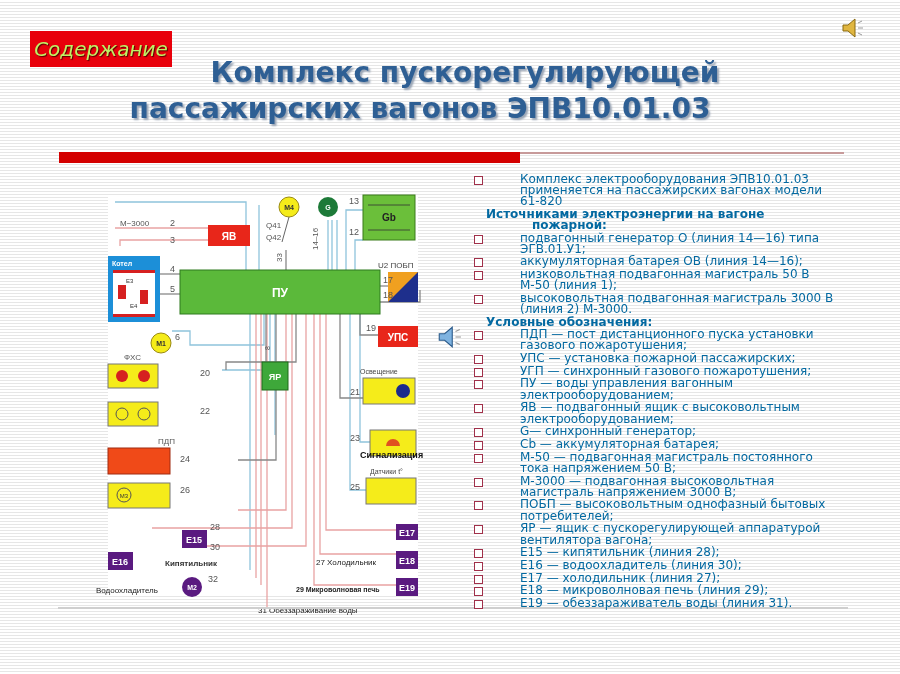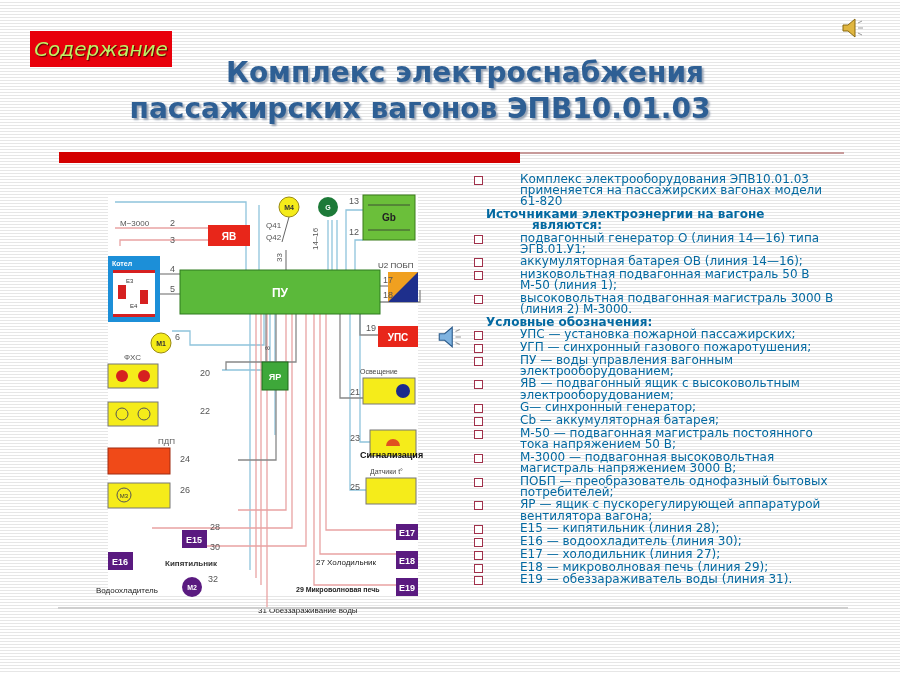--- a/index.html
+++ b/index.html
@@ -35,21 +35,21 @@
 <div class="abs" style="left:840px;top:16px;">
   <svg class="speaker" viewBox="0 0 24 24" width="26" height="26">
     <path d="M3 9 h5 l7 -6 v18 l-7 -6 h-5z" fill="#e0b640" stroke="#8a6a10" stroke-width="1"></path>
     <line x1="18" y1="7" x2="22" y2="5" stroke="#999" stroke-width="1"></line>
     <line x1="18" y1="12" x2="23" y2="12" stroke="#999" stroke-width="1"></line>
     <line x1="18" y1="17" x2="22" y2="19" stroke="#999" stroke-width="1"></line>
   </svg>
 </div>
 
 <div class="abs title">
-  <div class="l1">Комплекс электроснабжения</div>
+  <div class="l1">Комплекс пускорегулирующей</div>
   <div>пассажирских вагонов ЭПВ10.01.03</div>
 </div>
 
 <div class="abs redbar"></div>
 <div class="abs thinline"></div>
 
 <div class="abs diagram">
 <svg width="380" height="430" viewBox="0 0 380 430">
   <rect x="48" y="5" width="310" height="400" fill="#ffffff"></rect>
 
@@ -220,34 +220,35 @@
   <svg viewBox="0 0 24 24" width="26" height="26">
     <path d="M3 9 h5 l7 -6 v18 l-7 -6 h-5z" fill="#7fb3e0" stroke="#2a5a8a" stroke-width="1"></path>
     <line x1="18" y1="7" x2="22" y2="5" stroke="#999" stroke-width="1"></line>
     <line x1="18" y1="12" x2="23" y2="12" stroke="#999" stroke-width="1"></line>
     <line x1="18" y1="17" x2="22" y2="19" stroke="#999" stroke-width="1"></line>
   </svg>
 </div>
 
 <div class="abs list">
   <div class="li"><span class="box"></span><span>Комплекс электрооборудования ЭПВ10.01.03 применяется на пассажирских вагонах модели 61-820</span></div>
-  <div class="hd"><span>Источниками электроэнергии на вагоне</span><span class="cont">являются:</span></div>
+  <div class="hd"><span>Источниками электроэнергии на вагоне</span><span class="cont">пожарной:</span></div>
   <div class="li"><span class="box"></span><span>подвагонный генератор О (линия 14—16) типа ЭГВ.01.У1;</span></div>
   <div class="li"><span class="box"></span><span>аккумуляторная батарея ОВ (линия 14—16);</span></div>
   <div class="li"><span class="box"></span><span>низковольтная подвагонная магистраль 50 В М-50 (линия 1);</span></div>
   <div class="li"><span class="box"></span><span>высоковольтная подвагонная магистраль 3000 В (линия 2) М-3000.</span></div>
   <div class="hd">Условные обозначения:</div>
+  <div class="li"><span class="box"></span><span>ПДП — пост дистанционного пуска установки газового пожаротушения;</span></div>
   <div class="li"><span class="box"></span><span>УПС — установка пожарной пассажирских;</span></div>
   <div class="li"><span class="box"></span><span>УГП — синхронный газового пожаротушения;</span></div>
   <div class="li"><span class="box"></span><span>ПУ — воды управления вагонным электрооборудованием;</span></div>
   <div class="li"><span class="box"></span><span>ЯВ — подвагонный ящик с высоковольтным электрооборудованием;</span></div>
   <div class="li"><span class="box"></span><span>G— синхронный генератор;</span></div>
   <div class="li"><span class="box"></span><span>Cb — аккумуляторная батарея;</span></div>
   <div class="li"><span class="box"></span><span>М-50 — подвагонная магистраль постоянного тока напряжением 50 В;</span></div>
   <div class="li"><span class="box"></span><span>М-3000 — подвагонная высоковольтная магистраль напряжением 3000 В;</span></div>
-  <div class="li"><span class="box"></span><span>ПОБП — преобразователь однофазный бытовых потребителей;</span></div>
+  <div class="li"><span class="box"></span><span>ПОБП — высоковольтным однофазный бытовых потребителей;</span></div>
   <div class="li"><span class="box"></span><span>ЯР — ящик с пускорегулирующей аппаратурой вентилятора вагона;</span></div>
   <div class="li"><span class="box"></span><span>Е15 — кипятильник (линия 28);</span></div>
   <div class="li"><span class="box"></span><span>Е16 — водоохладитель (линия 30);</span></div>
   <div class="li"><span class="box"></span><span>Е17 — холодильник (линия 27);</span></div>
   <div class="li"><span class="box"></span><span>Е18 — микроволновая печь (линия 29);</span></div>
   <div class="li"><span class="box"></span><span>Е19 — обеззараживатель воды (линия 31).</span></div>
 </div>
 
 </body></html>

